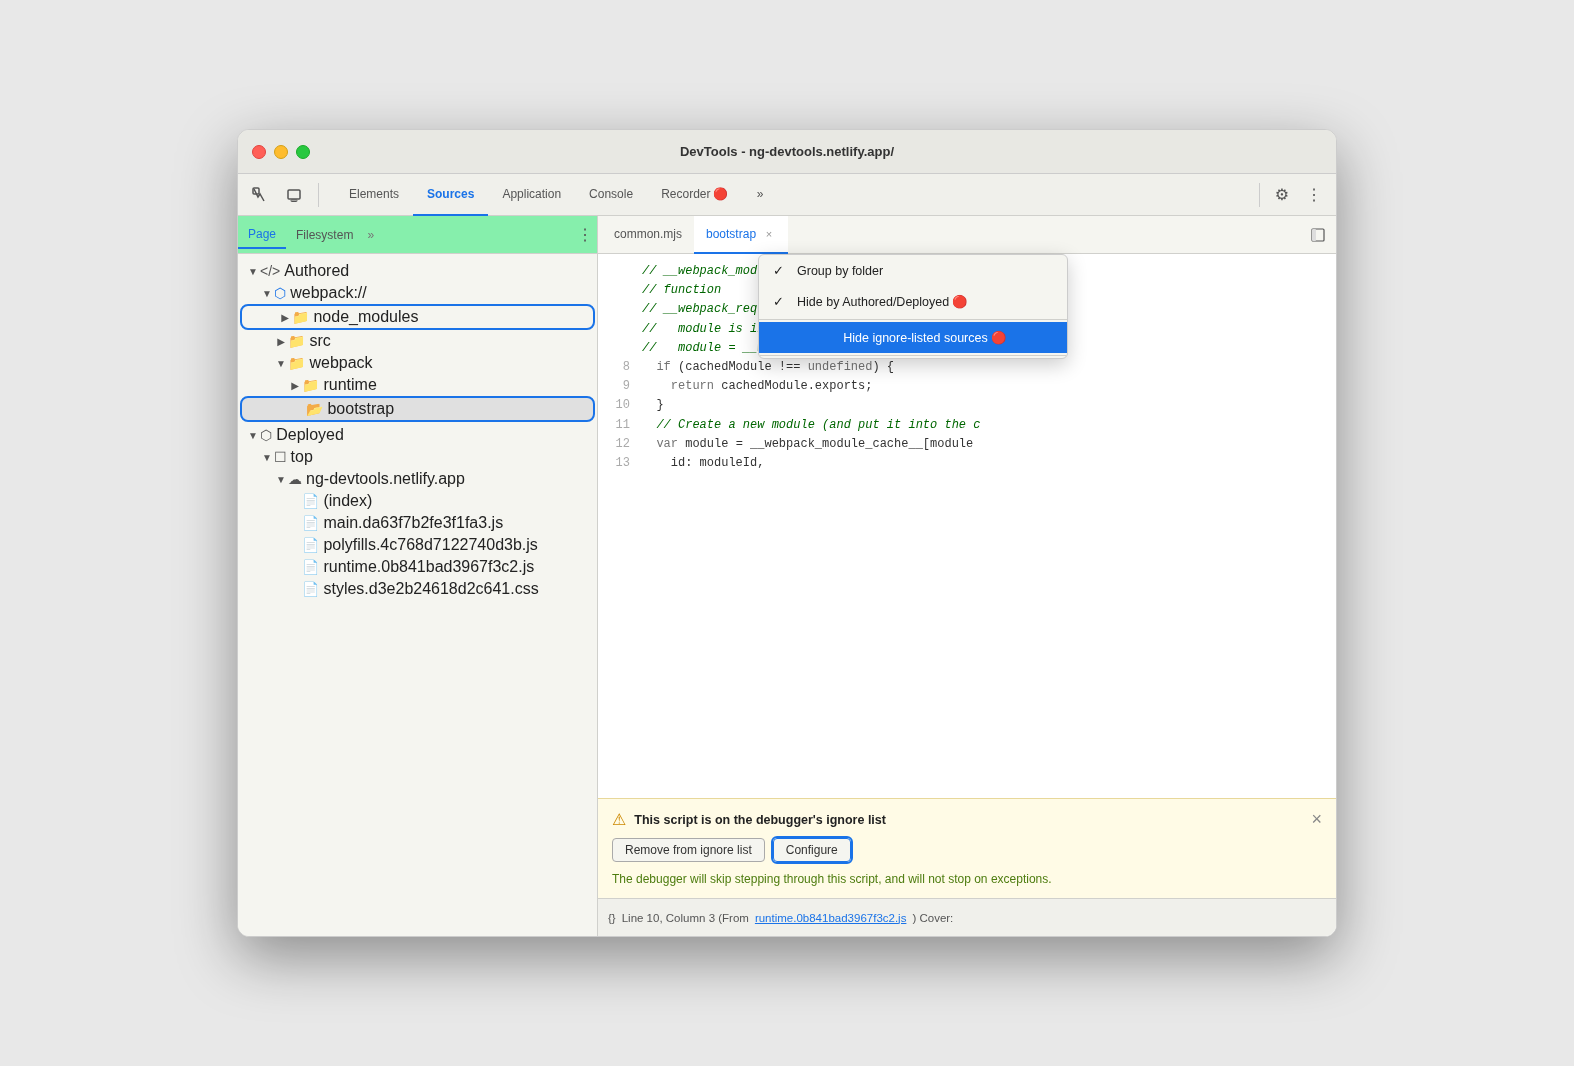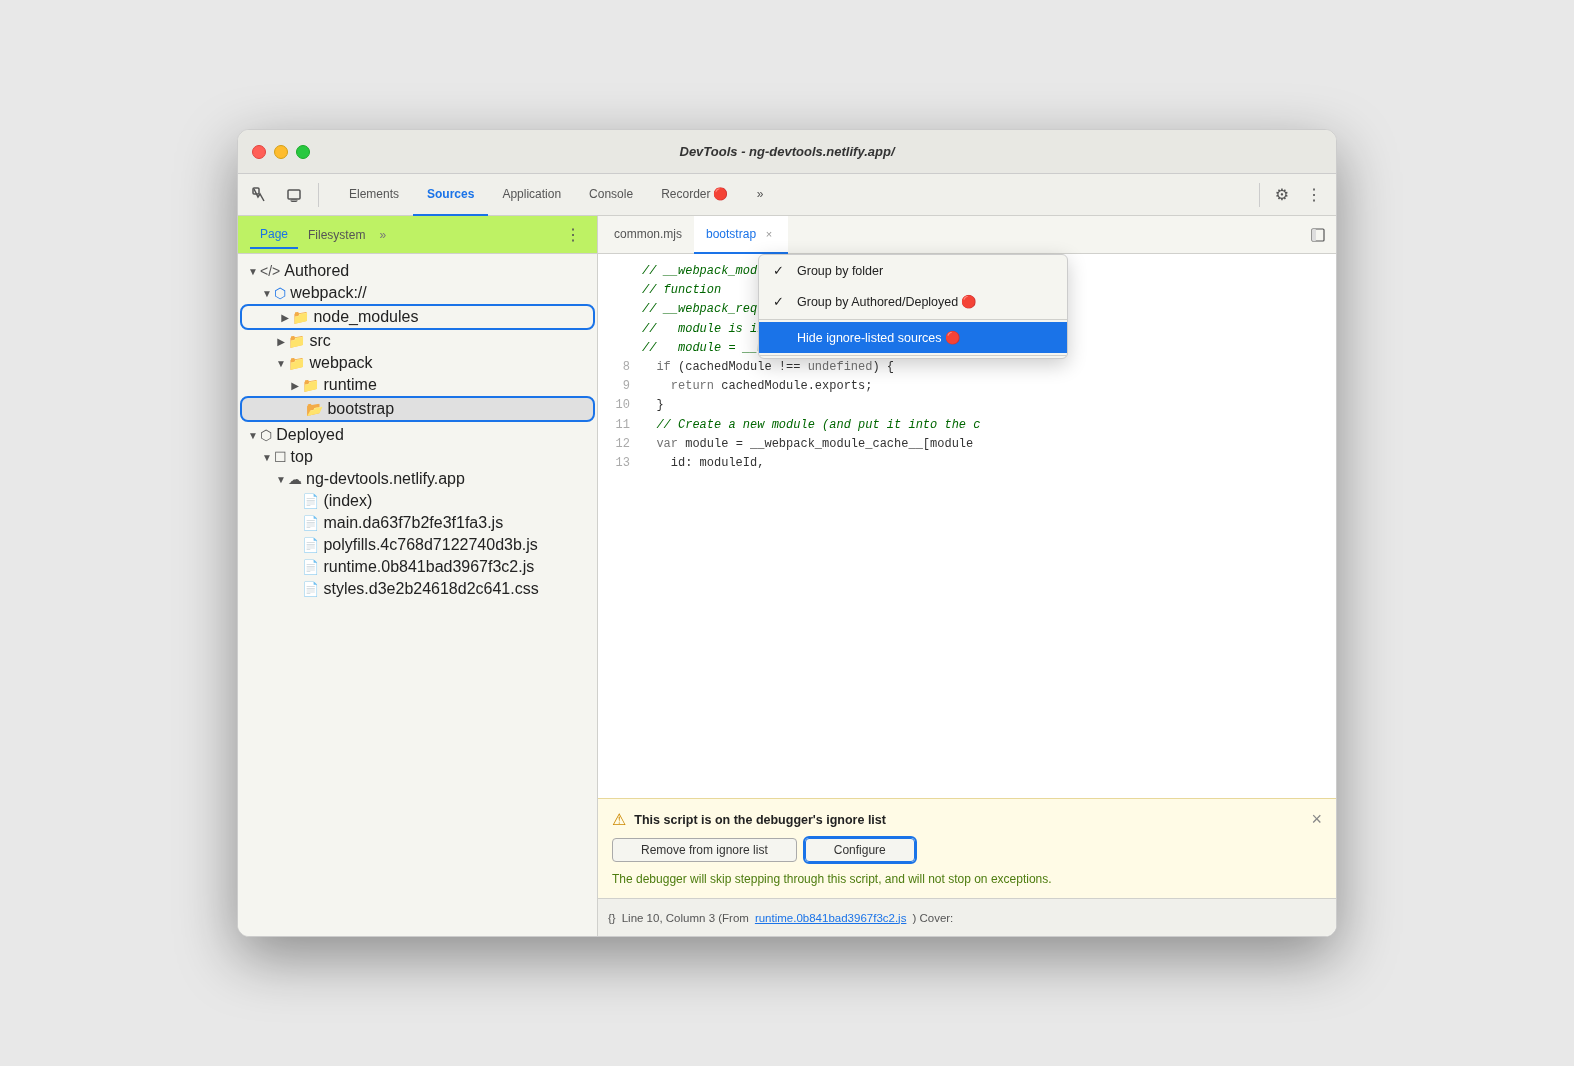--- a/index.html
+++ b/index.html
@@ -40,21 +40,20 @@
       border-radius: 50%;
       cursor: pointer;
     }
     .tl-close { background: #ff5f57; border: 1px solid #e0443e; }
     .tl-minimize { background: #febc2e; border: 1px solid #d4a017; }
     .tl-maximize { background: #28c840; border: 1px solid #1aab29; }
     .titlebar-title {
       font-size: 13px;
       font-weight: 600;
       color: #333;
-      font-style: italic;
     }
     .toolbar {
       background: #f0f0eb;
       border-bottom: 1px solid #d0d0cc;
       display: flex;
       align-items: center;
       padding: 0 8px;
       height: 42px;
     }
     .toolbar-icons {
@@ -126,24 +125,24 @@
     .left-panel {
       width: 360px;
       border-right: 1px solid #d0d0cc;
       display: flex;
       flex-direction: column;
       background: #f5f5f0;
     }
     .left-panel-tabs {
       display: flex;
       align-items: center;
-      padding: 0 12px;
+      padding: 0 0;
       height: 38px;
       border-bottom: 1px solid #d0d0cc;
-      background: #bef264;
+      background: #86efac;
     }
     .left-tab {
       padding: 6px 10px;
       font-size: 12px;
       color: #555;
       cursor: pointer;
     }
     .left-tab.active {
       color: #1a73e8;
       border-bottom: 2px solid #1a73e8;
@@ -306,20 +305,21 @@
       align-items: center;
       padding: 8px 14px;
       font-size: 12.5px;
       color: #222;
       cursor: pointer;
       gap: 8px;
     }
     .menu-item.selected {
       background: #1a73e8;
       color: #fff;
+      justify-content: center;
     }
     .menu-item .check {
       width: 16px;
       display: flex;
       align-items: center;
       font-size: 13px;
     }
     .menu-item .shortcut {
       margin-left: auto;
       color: #888;
@@ -354,21 +354,21 @@
       cursor: pointer;
       color: #888;
       font-size: 18px;
     }
     .ignore-banner-buttons {
       display: flex;
       gap: 8px;
       margin-bottom: 8px;
     }
     .banner-btn {
-      padding: 4px 28px;
+      padding: 4px 12px;
       border: 1px solid #aaa;
       border-radius: 4px;
       background: #f5f5f0;
       font-size: 12px;
       cursor: pointer;
       color: #333;
     }
     .banner-btn.configure {
       outline: 2.5px solid #1a73e8;
       border-color: #1a73e8;
@@ -631,21 +631,21 @@
         </div>
       </div>
 
       <div class="context-menu">
         <div class="menu-item">
           <span class="check">✓</span>
           <span>Group by folder</span>
         </div>
         <div class="menu-item">
           <span class="check">✓</span>
-          <span>Group by Authored/Deployed 🔴</span>
+          <span>Hide by Authored/Deployed 🔴</span>
         </div>
         <div class="menu-sep"></div>
         <div class="menu-item selected">
           <span class="check"></span>
           <span>Hide ignore-listed sources 🔴</span>
         </div>
         <div class="menu-sep"></div>
       </div>
 
       <div class="ignore-banner">

